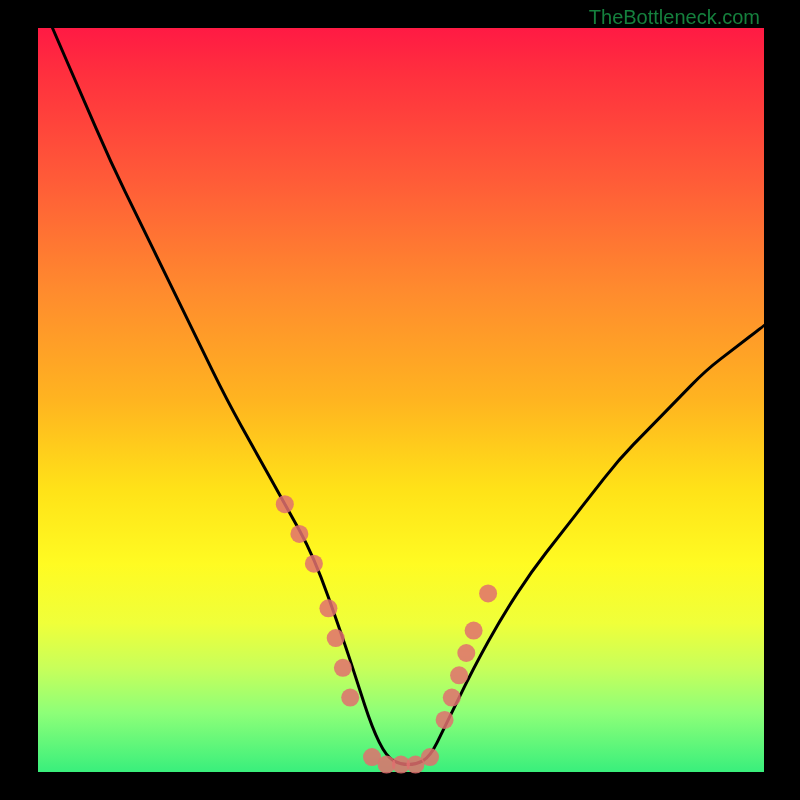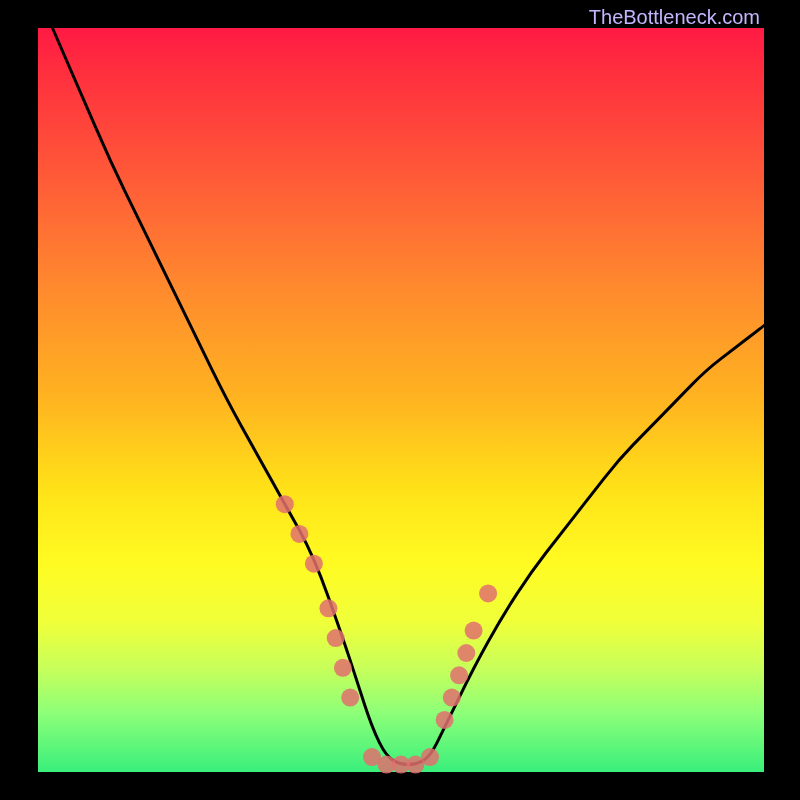--- a/index.html
+++ b/index.html
@@ -38,21 +38,21 @@
       #efff3a 80%,
       #c8ff5a 86%,
       #8eff78 92%,
       #39ef7c 100%
     );
   }
   .watermark {
     position: absolute;
     top: 6px;
     right: 40px;
-    color: #c4b5fd;
+    color: #15803d;
     font-size: 20px;
     font-weight: 500;
     user-select: none;
     margin-left: 24px;
   }
   svg.curve {
     position: absolute;
     left: 0;
     top: 0;
     width: 726px;

